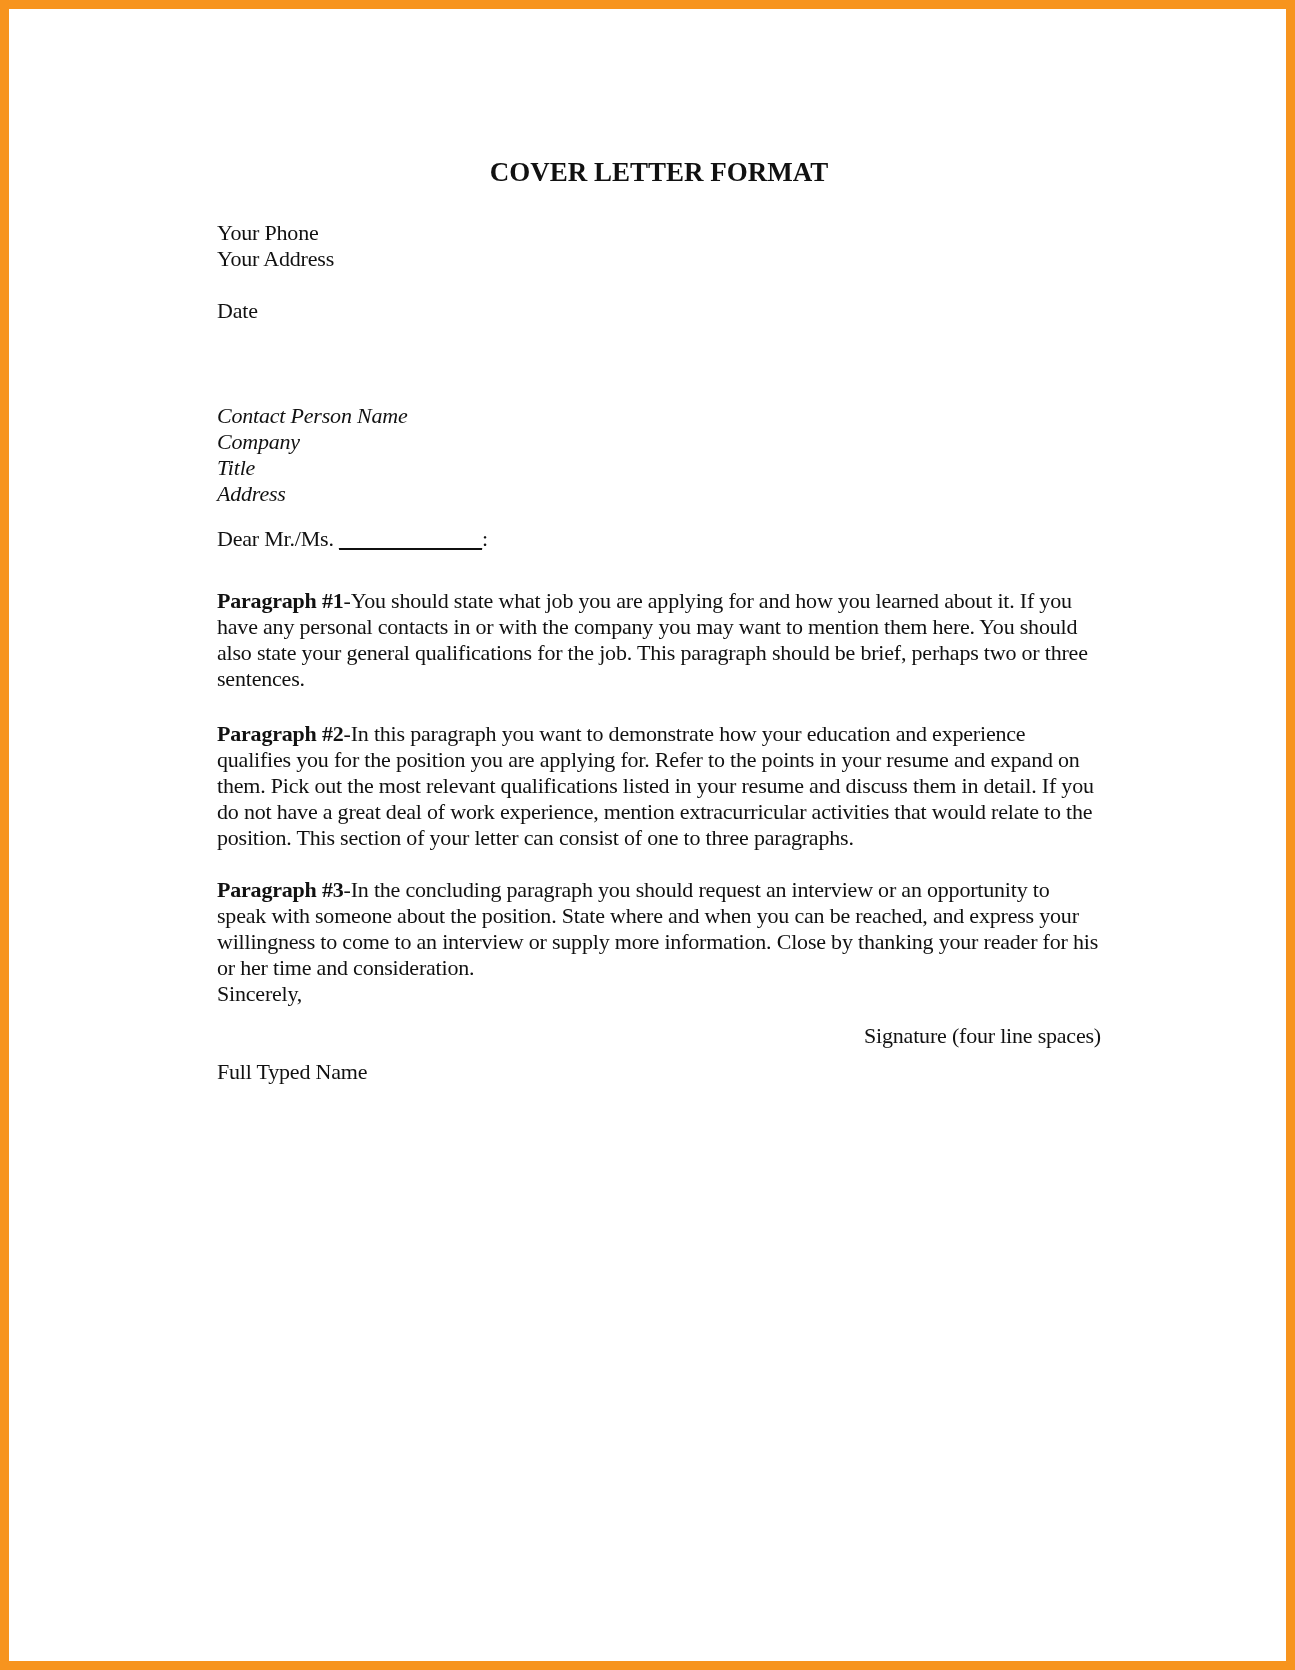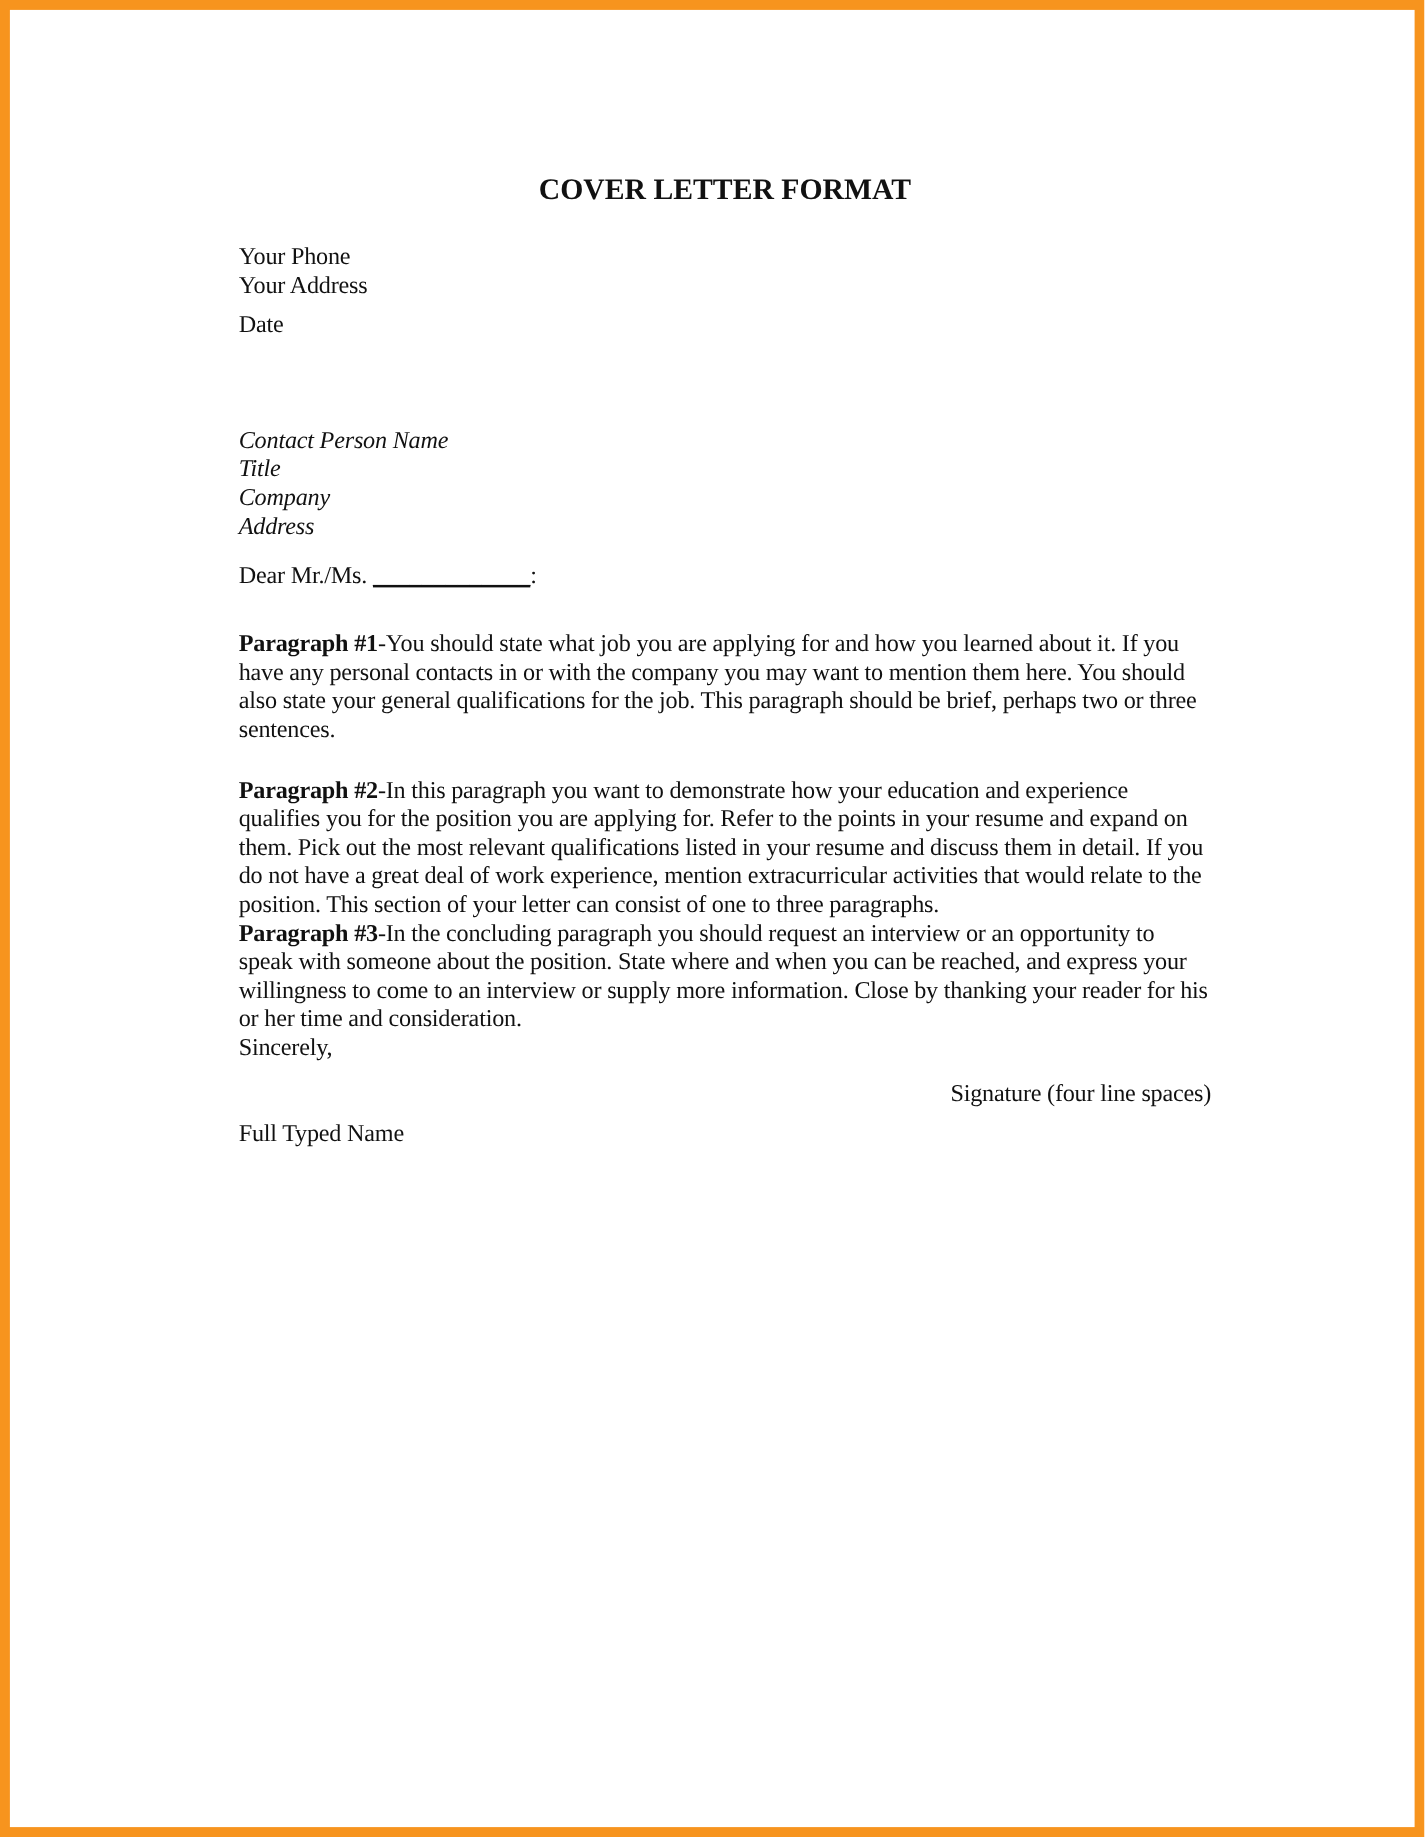--- a/index.html
+++ b/index.html
@@ -29,26 +29,26 @@
   }
   .doc-title {
     margin-top: 138px;
     text-align: center;
     font-weight: bold;
     font-size: 27px;
     line-height: 30px;
     letter-spacing: 0;
   }
   .sender-block   { margin-top: 33px; }
-  .date-line      { margin-top: 10px; }
+  .date-line      { margin-top: 26px; }
   .recipient-block{ margin-top: 79px; font-style: italic; }
   .salutation     { margin-top: 19px; }
   .para-1         { margin-top: 36px; }
   .para-2         { margin-top: 29px; }
-  .para-3         { }
+  .para-3         { margin-top: 26px; }
   .sign-off       { }
   .signature-note { margin-top: 16px; text-align: right; }
   .typed-name     { margin-top: 10px; }
   .para b { letter-spacing: -0.2px; }
   .line { display: block; }
   .blank-underline { letter-spacing: 0; text-decoration: underline; }
 </style>
 </head>
 <body>
 
@@ -59,22 +59,22 @@
 
     <div class="sender-block">
       <span class="line">Your Phone</span>
       <span class="line">Your Address</span>
     </div>
 
     <div class="date-line">Date</div>
 
     <div class="recipient-block">
       <span class="line">Contact Person Name</span>
+      <span class="line">Company</span>
       <span class="line">Title</span>
-      <span class="line">Company</span>
       <span class="line">Address</span>
     </div>
 
     <div class="salutation">
       <span>Dear Mr./Ms. </span><span class="blank-underline">_____________</span><span>:</span>
     </div>
 
     <div class="para para-1">
       <b>Paragraph #1</b><span>-You should state what job you are applying for and how you learned about it. If you have any personal contacts in or with the company you may want to mention them here. You should also state your general qualifications for the job. This paragraph should be brief, perhaps two or three sentences.</span>
     </div>

